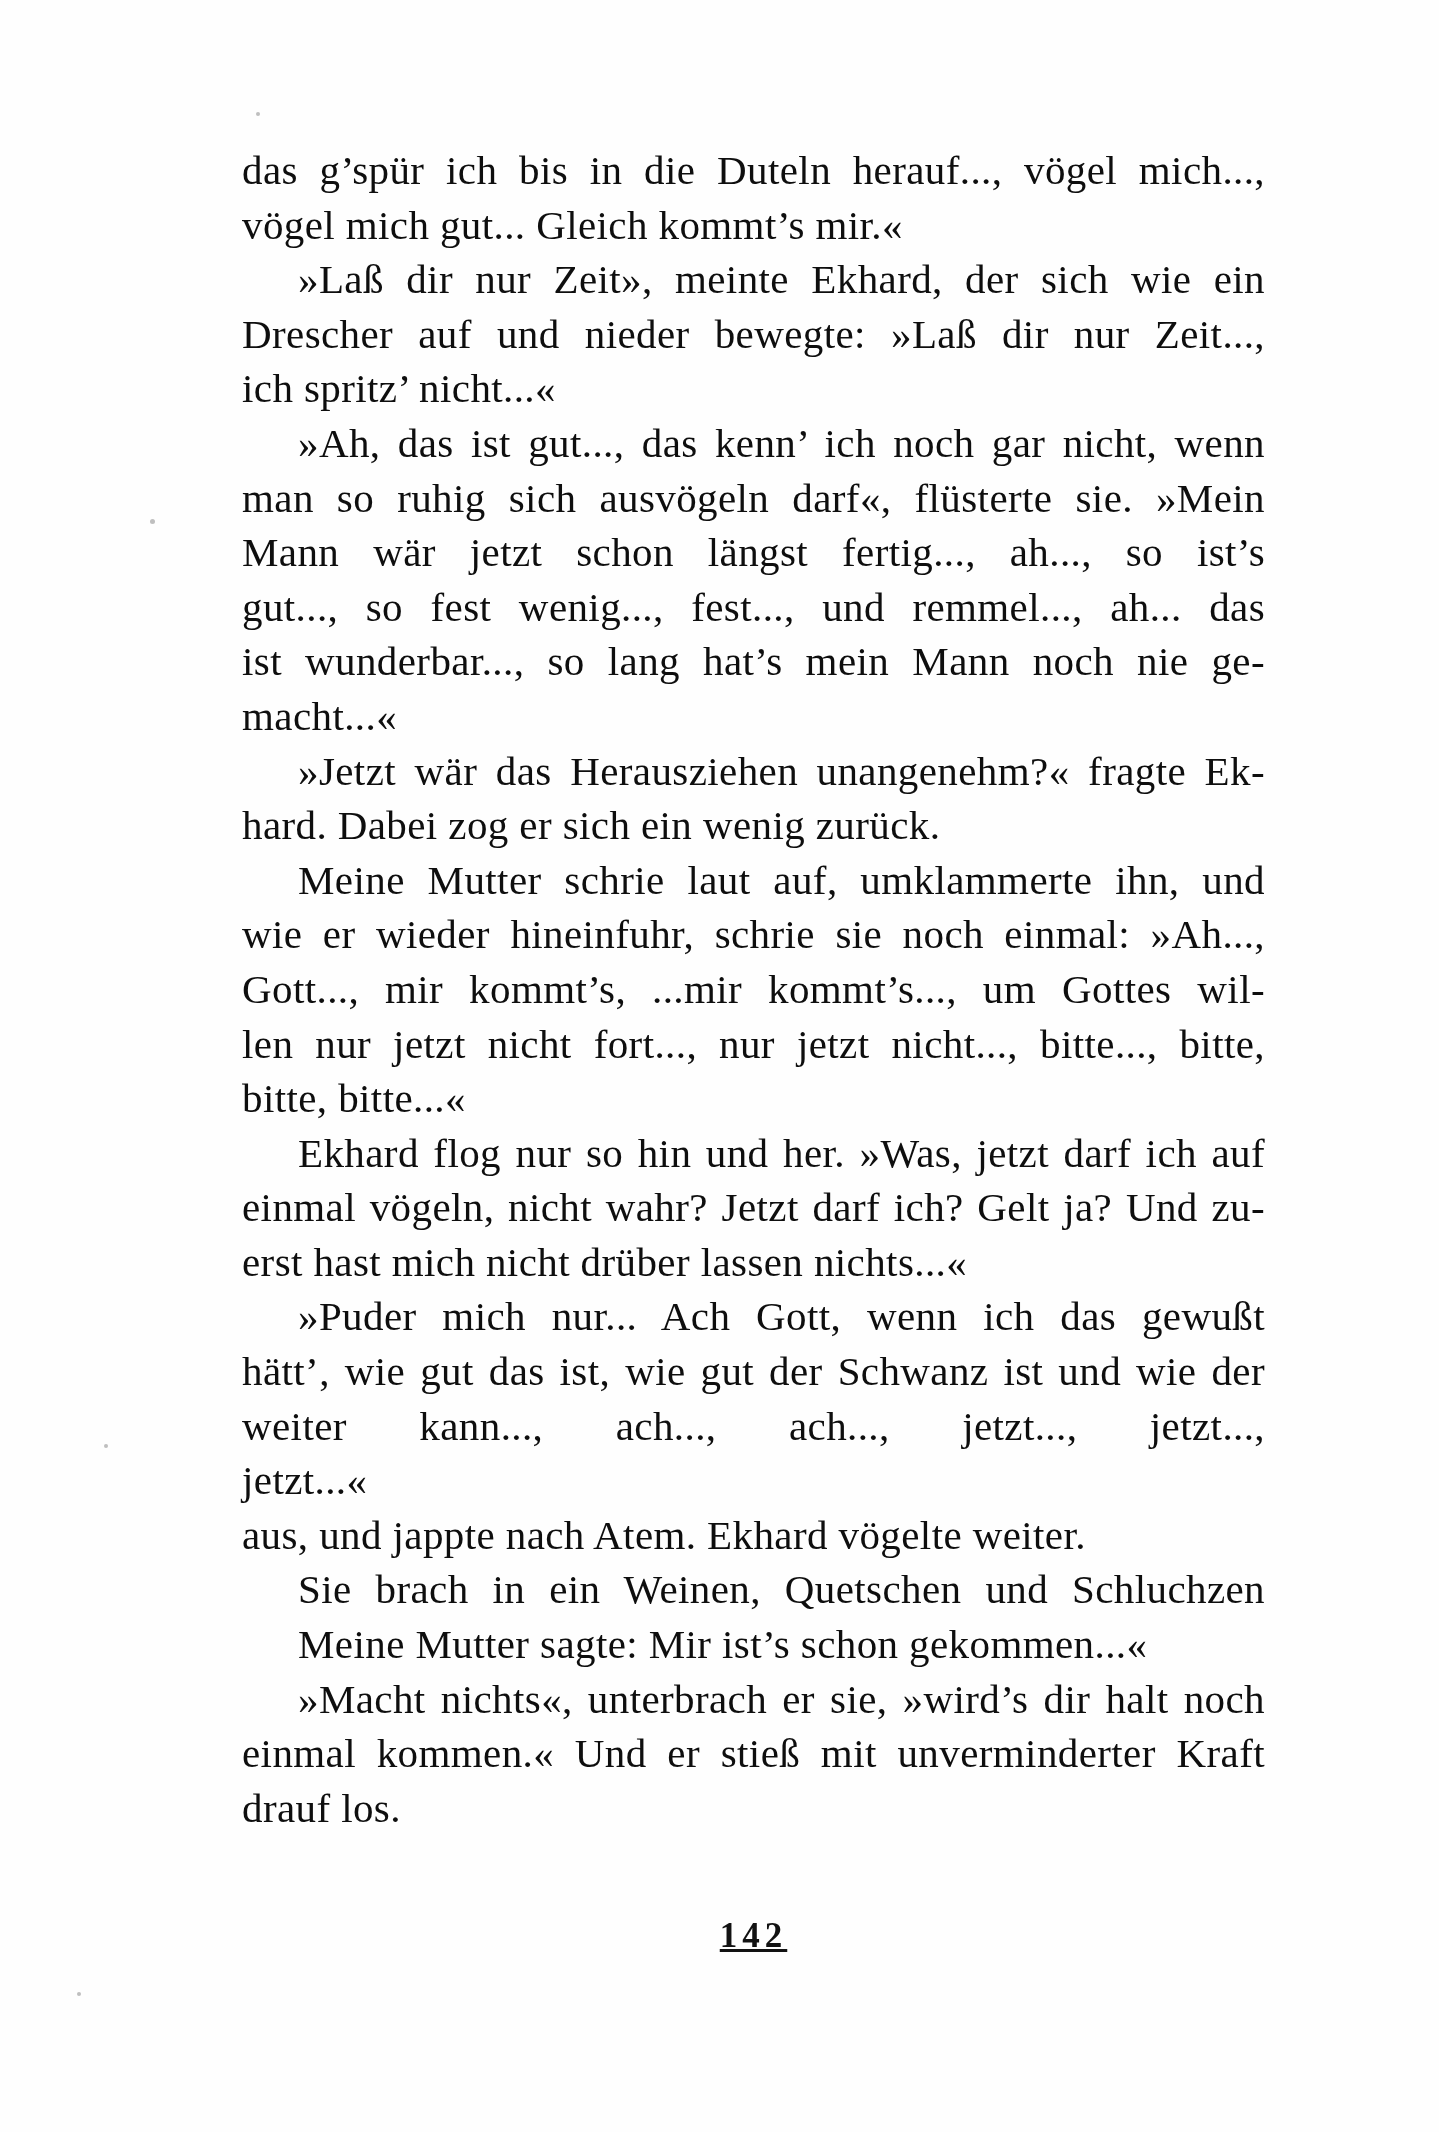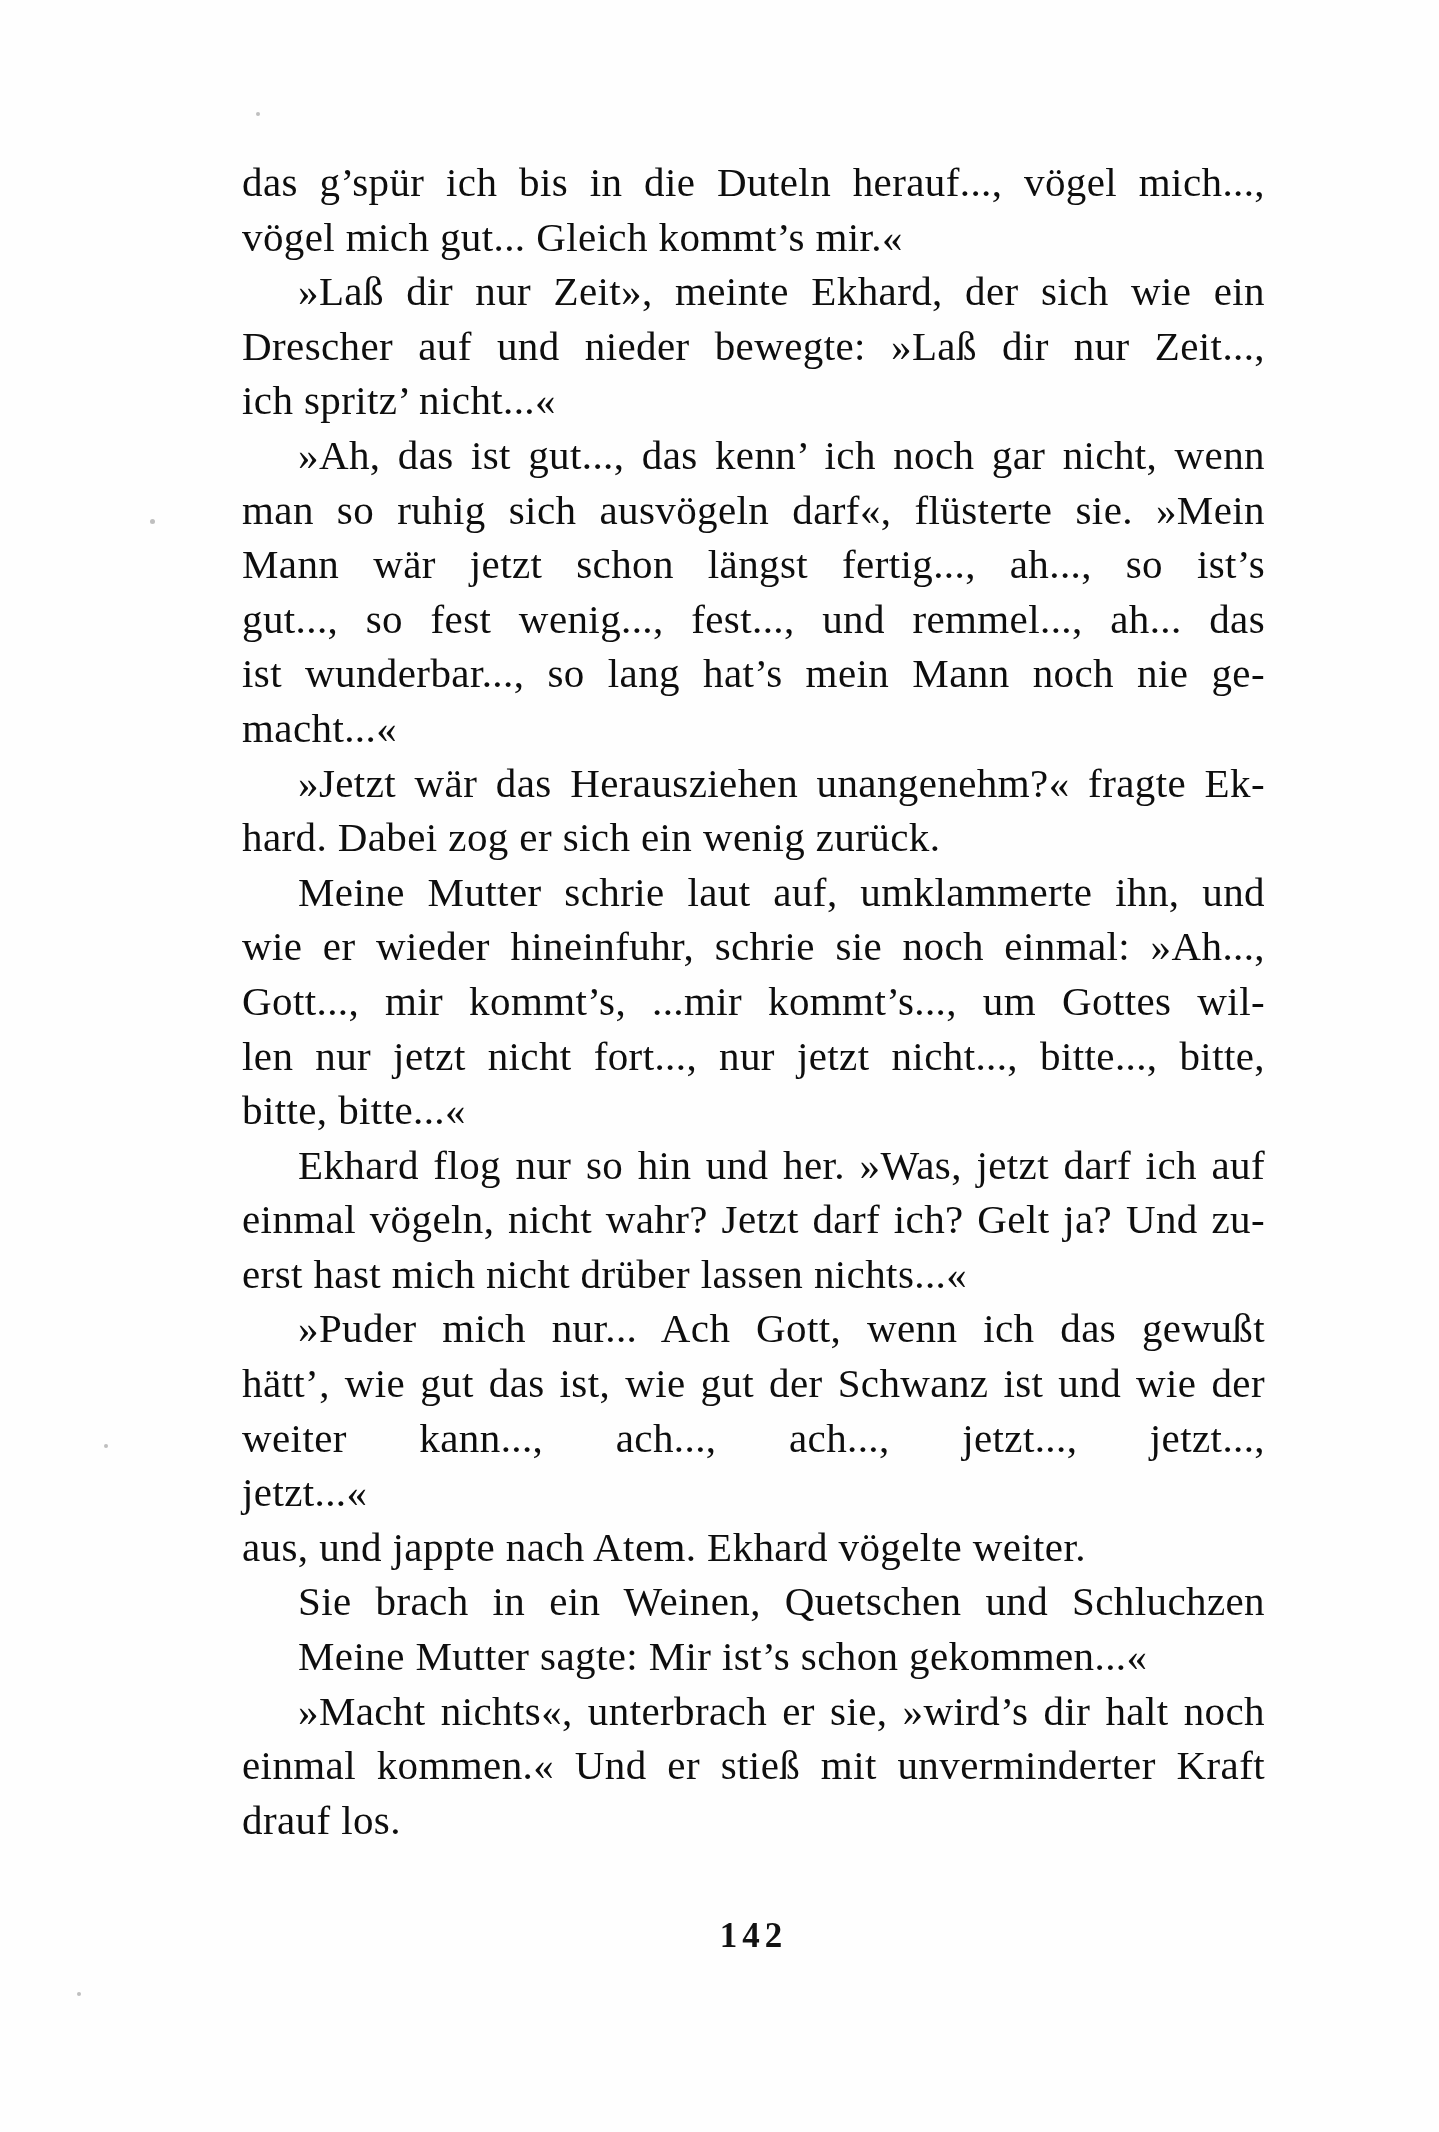--- a/index.html
+++ b/index.html
@@ -19,21 +19,20 @@
   }
   .text-block {
     position: absolute;
     left: 242px;
     top: 143px;
     width: 1023px;
     font-size: 41px;
     line-height: 54.6px;
     letter-spacing: 0.4px;
     color: #0e0e0e;
-    margin-top: 12px;
   }
   .line {
     min-height: 54.6px;
     text-align: justify;
     text-align-last: justify;
     white-space: normal;
   }
   .line.last {
     text-align-last: left;
   }
@@ -43,20 +42,21 @@
   .page-number {
     position: absolute;
     left: 242px;
     top: 1916px;
     width: 1023px;
     text-align: center;
     font-size: 35px;
     font-weight: bold;
     letter-spacing: 5px;
     color: #121212;
+    text-decoration: underline;
   }
   .speck {
     position: absolute;
     background: #8a8a8a;
     border-radius: 50%;
     opacity: 0.55;
   }
   .speck.s1 { left: 256px; top: 112px;  width: 4px; height: 4px; }
   .speck.s2 { left: 150px; top: 519px;  width: 5px; height: 5px; }
   .speck.s3 { left: 104px; top: 1444px; width: 4px; height: 4px; }

